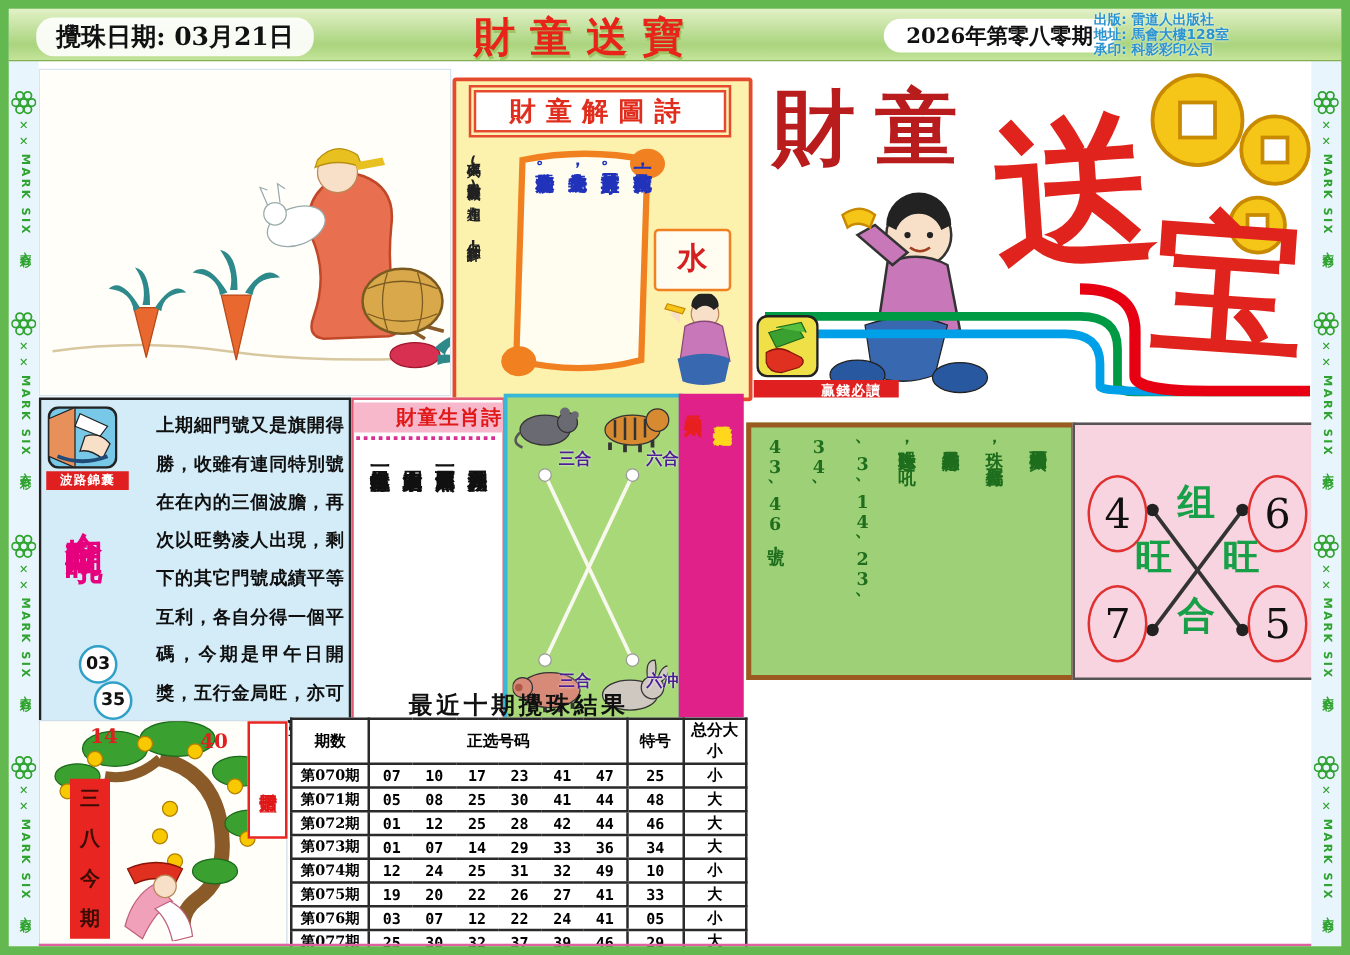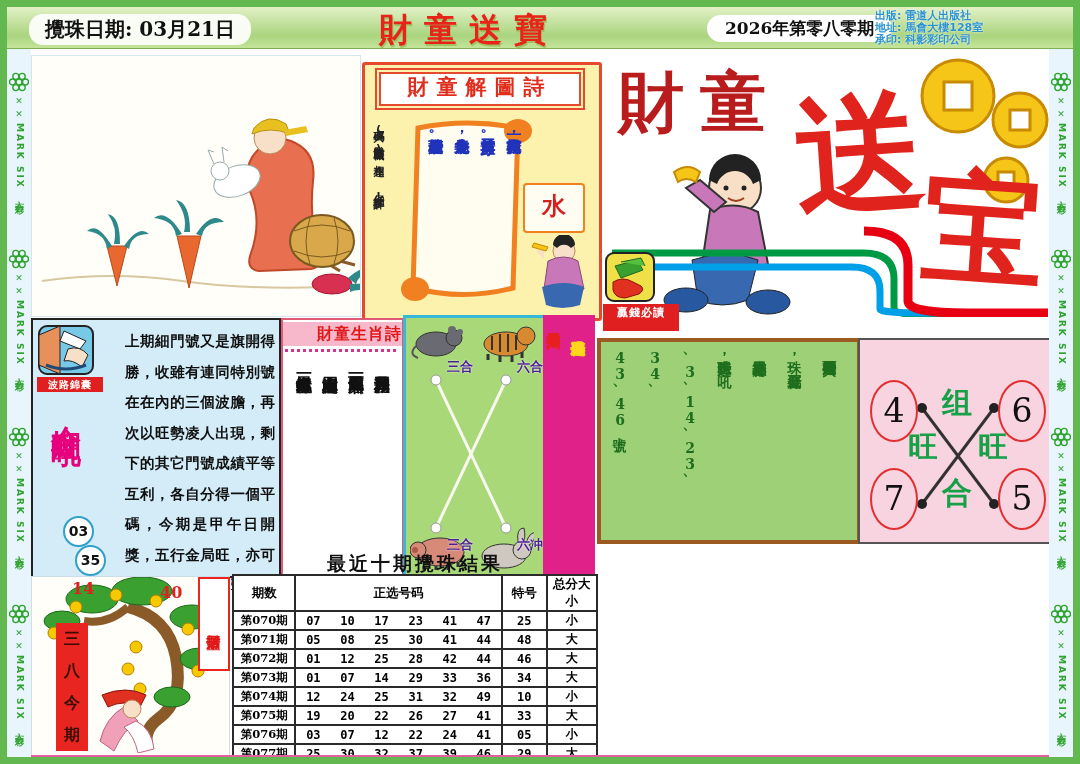--- a/index.html
+++ b/index.html
@@ -26,36 +26,36 @@
   .publisher{left:868px;top:3px;font-size:11px;font-weight:bold;color:#2b93cf;line-height:12px;
              text-shadow:0 0 2px #ffffff;}
   
   .vtxt{writing-mode:vertical-rl;text-orientation:upright;white-space:pre-line;}
   
   .illu-panel{left:31px;top:55px;width:328px;height:260px;background:#fffef9;border:1px solid #d5e4ef;}
   
   .jietu{left:362px;top:62px;width:234px;height:253px;background:#fdf2ad;border:3px solid #e64a2e;border-radius:3px;}
   .jietu-title{left:14px;top:7px;width:198px;height:30px;background:#fff;border:2px solid #e64a2e;outline:2px solid #e64a2e;outline-offset:2px;
                text-align:center;line-height:30px;font-size:21px;font-weight:bold;color:#e12d1d;letter-spacing:8px;
-               font-family:Liberation Mono, monospace;}
+               font-family:Liberation Serif, serif;}
   .jietu-note{left:5px;top:55px;height:190px;font-size:11px;color:#222;font-weight:bold;letter-spacing:1px;}
   .jietu-poem{left:58px;top:62px;height:170px;font-size:15px;font-weight:bold;color:#2233bb;line-height:26px;
               font-family:"DejaVu Serif",serif;z-index:3;}
   .mini-scroll{left:158px;top:118px;width:58px;height:46px;background:#fffdf2;border:2px solid #f08020;border-radius:4px;
                text-align:center;line-height:42px;font-size:24px;font-weight:bold;color:#d42020;
                font-family:"DejaVu Serif",serif;z-index:3;}
   
   .mast-cai{left:618px;top:58px;font-size:66px;font-weight:bold;color:#b91c1c;letter-spacing:16px;
             font-family:"DejaVu Serif",serif;}
   .mast-song{left:795px;top:88px;font-size:130px;font-weight:bold;color:#e0231c;transform:rotate(-4deg);
              font-family:"DejaVu Serif",serif;line-height:1;}
   .mast-bao{left:922px;top:168px;font-size:122px;font-weight:bold;color:#e0231c;transform:rotate(4deg);
             font-family:"DejaVu Serif",serif;line-height:1;z-index:2;}
-  .money-badge{left:603px;top:304px;width:76px;height:27px;background:#e02020;color:#fff;font-size:11px;
-               font-weight:bold;text-align:center;line-height:18px;letter-spacing:1px;z-index:4;}
+  .money-badge{left:603px;top:304px;width:76px;height:14px;background:#e02020;color:#fff;font-size:11px;
+               font-weight:bold;text-align:center;line-height:18px;letter-spacing:1px;z-index:4;padding-left:40px;}
   
   .wanghou{left:31px;top:318px;width:246px;height:256px;background:#d3ecf8;border:2px solid #222;}
   .wh-corner-label{left:4px;top:57px;width:66px;height:15px;background:#e02020;color:#fff;font-size:10px;
                    font-weight:bold;text-align:center;line-height:15px;letter-spacing:1px;}
   .wh-title{left:18px;top:82px;font-size:30px;font-weight:bold;color:#e6007e;line-height:1;letter-spacing:4px;}
   .wh-circle{width:27px;height:27px;border:2px solid #30a0c8;border-radius:50%;background:#fff;
              text-align:center;line-height:27px;font-size:14px;font-weight:bold;color:#111;}
   .wh-body{left:92px;top:6px;width:150px;height:244px;font-size:14.5px;font-weight:bold;color:#101010;
            line-height:30.5px;text-align:justify;font-family:"DejaVu Serif",serif;}
   

